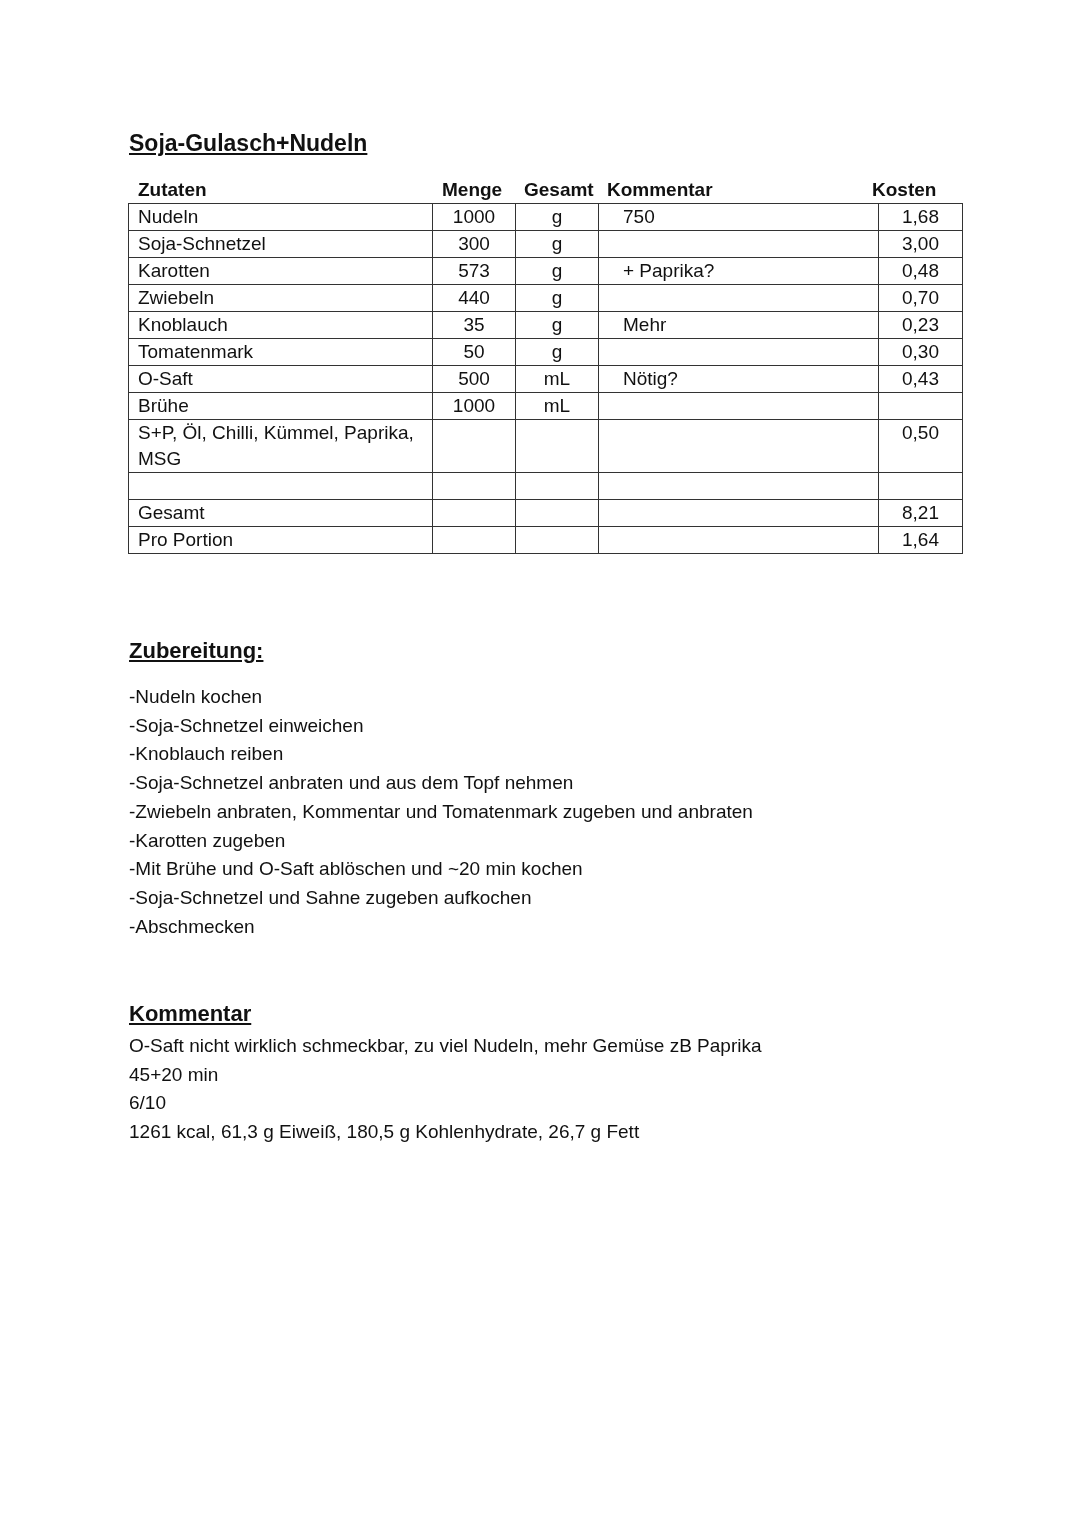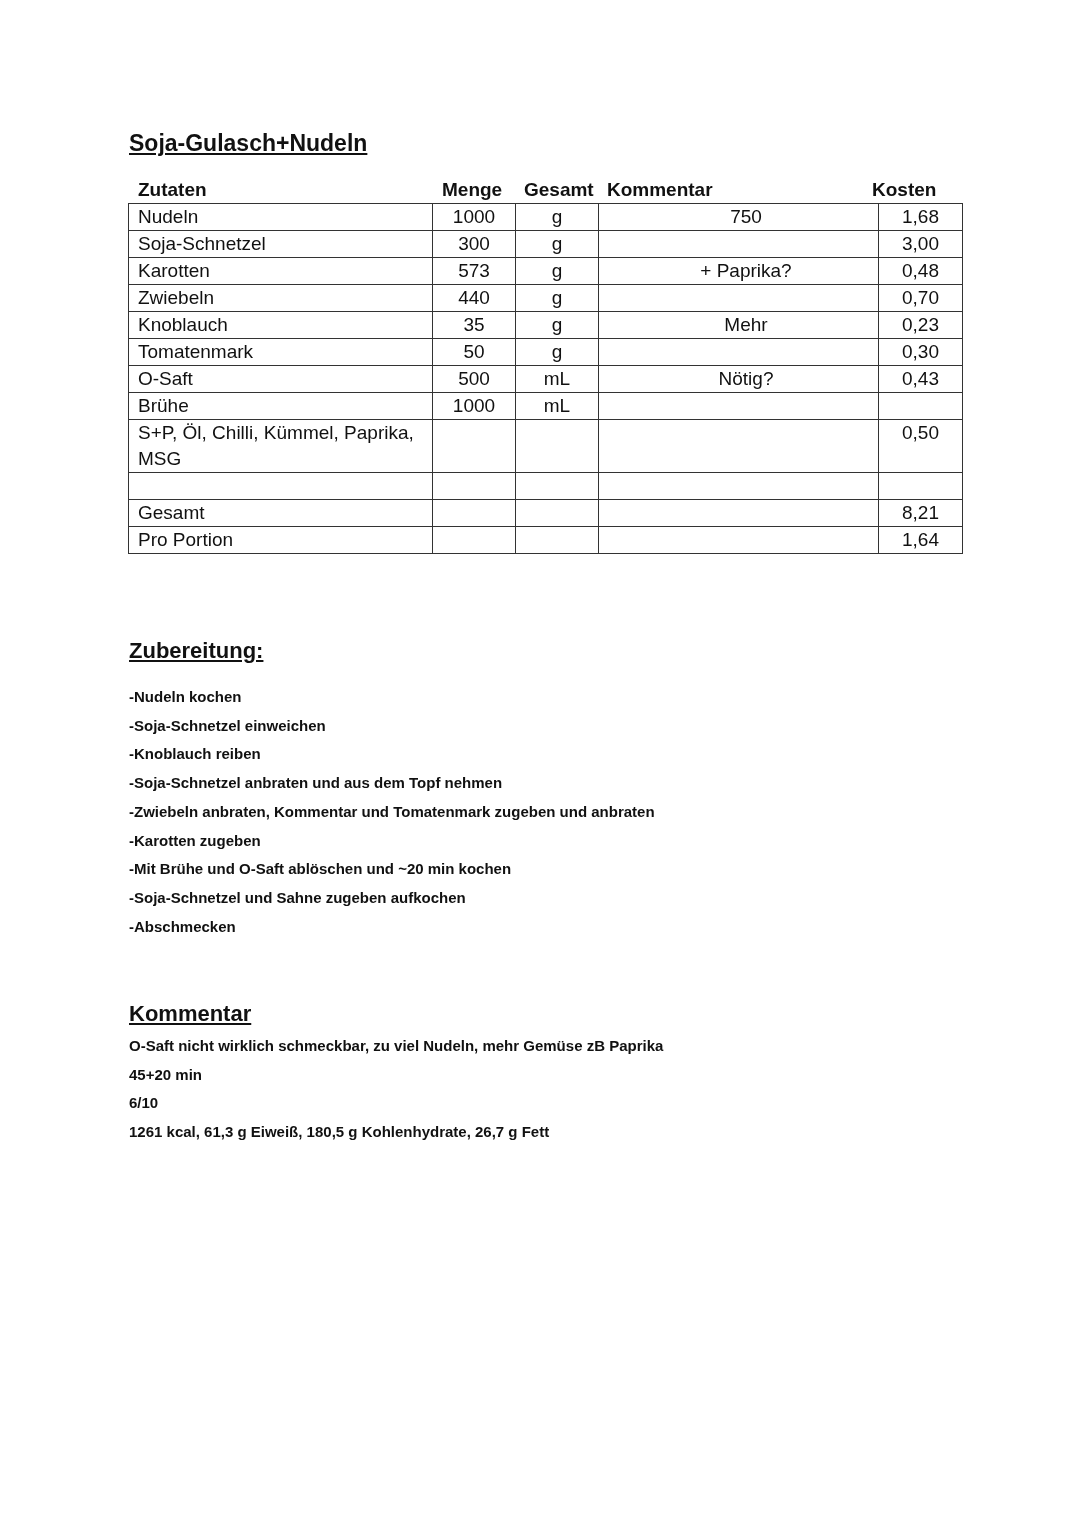--- a/index.html
+++ b/index.html
@@ -9,25 +9,25 @@
   .h1 { position:absolute; left:129px; top:130px; font-size:23px; font-weight:bold;
         text-decoration:underline; letter-spacing:0px; }
   .hdr { position:absolute; top:179px; font-size:19px; font-weight:bold; }
   table.ing { position:absolute; left:128px; top:203px; border-collapse:collapse;
               font-size:19px; }
   table.ing td { border:1.3px solid #333; height:26px; padding:0 9px; line-height:26px;
                  vertical-align:top; }
   table.ing td.c0 { width:285px; }
   table.ing td.c1 { width:64px; text-align:center; }
   table.ing td.c2 { width:64px; text-align:center; }
-  table.ing td.c3 { width:246px; text-align:center;padding-left:24px; }
+  table.ing td.c3 { width:246px; text-align:left;padding-left:24px; }
   table.ing td.c4 { width:65px; text-align:center; }
   table.ing tr.tall td { height:52px; }
   .h2 { position:absolute; left:129px; font-size:22px; font-weight:bold; text-decoration:underline; }
-  .lines { position:absolute; left:129px; font-size:15px; line-height:28.7px;font-weight:bold; }
+  .lines { position:absolute; left:129px; font-size:19px; line-height:28.7px; }
   .lines div { white-space:nowrap; }
 </style>
 </head>
 <body>
 
 <div class="page">
 
   <div class="h1">Soja-Gulasch+Nudeln</div>
 
   <div class="hdr" style="left:138px;">Zutaten</div>

